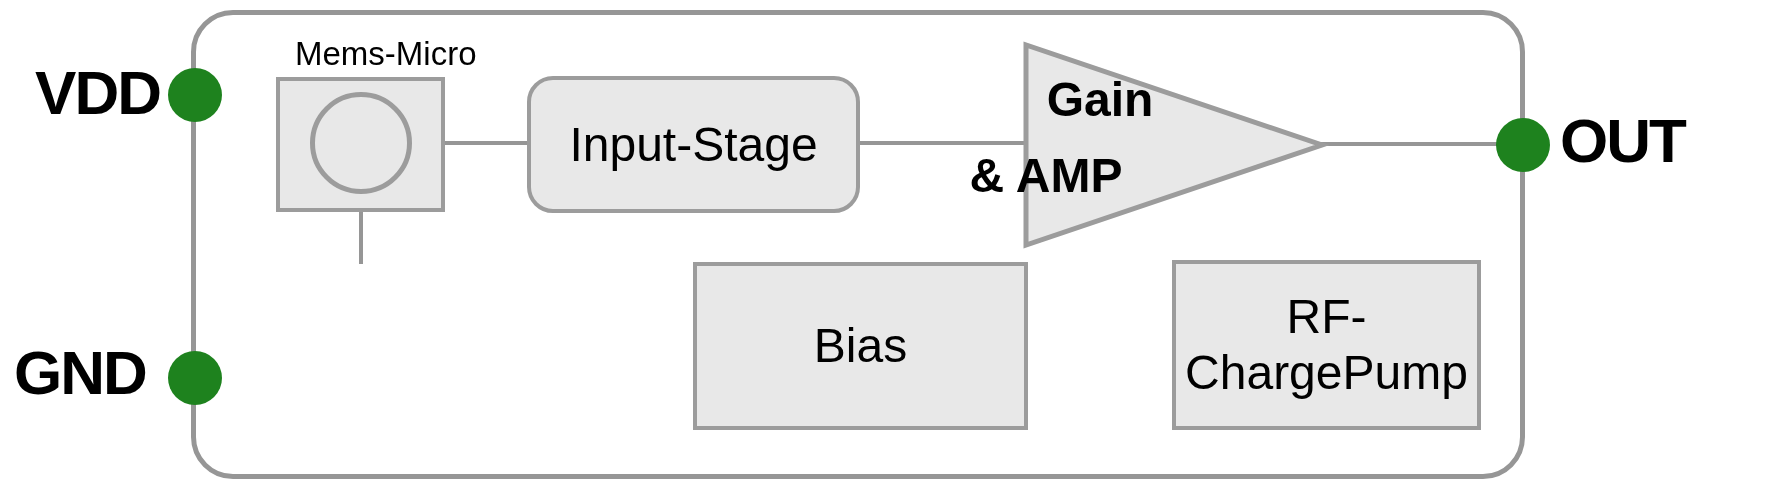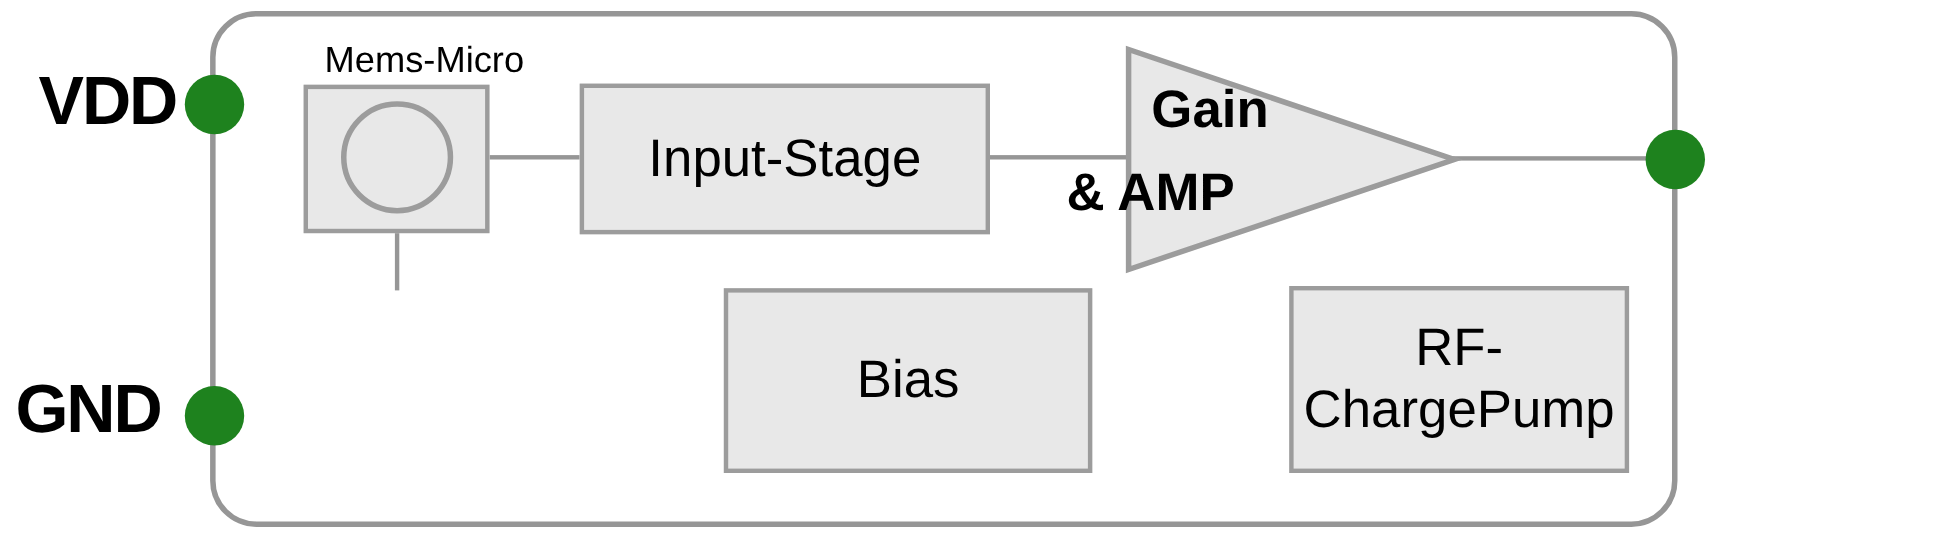--- a/index.html
+++ b/index.html
@@ -63,42 +63,43 @@
 
   <div class="abs wire" style="left:445px;top:141px;width:82px;height:4px;"></div>
   <div class="abs wire" style="left:858px;top:141px;width:167px;height:4px;"></div>
   <div class="abs wire" style="left:1318px;top:142px;width:205px;height:4px;"></div>
   <div class="abs wire" style="left:359px;top:210px;width:4px;height:54px;"></div>
 
   <div class="abs block-caption" style="left:271px;top:36px;margin-left:24px;">Mems-Micro</div>
   <div class="abs block" style="left:276px;top:77px;width:169px;height:135px;"></div>
   <div class="abs membrane" style="left:310px;top:92px;width:102px;height:102px;"></div>
 
-  <div class="abs block" style="left:527px;top:76px;width:373px;height:137px;">
+  <div class="abs block" style="left:527px;top:76px;width:333px;height:137px;border-radius:26px;">
     <span>Input-Stage</span>
   </div>
 
   <svg class="abs" style="left:1020px;top:38px;" width="310" height="212" viewBox="0 0 310 212">
     <polygon class="amp-tri" points="6,7 6,207 302,107"></polygon>
   </svg>
   <div class="abs amp-text" style="left:1025px;top:76px;width:150px;">Gain</div>
   <div class="abs amp-text" style="left:965px;top:152px;width:162px;">&amp; AMP</div>
 
 
-  <div class="abs block" style="left:658px;top:262px;width:335px;height:168px;">
+  <div class="abs block" style="left:693px;top:262px;width:335px;height:168px;">
     <span>Bias</span>
   </div>
 
   <div class="abs block" style="left:1172px;top:260px;width:309px;height:170px;">
     <span>
       <span>RF-</span><br>
       <span>ChargePump</span>
     </span>
   </div>
 
   <div class="abs pin" style="left:168px;top:68px;"></div>
   <div class="abs pin" style="left:168px;top:351px;"></div>
   <div class="abs pin" style="left:1496px;top:118px;"></div>
 
   <div class="abs pin-label" style="left:0px;top:62px;width:160px;text-align:right;">VDD</div>
   <div class="abs pin-label" style="left:0px;top:342px;width:160px;text-align:center;">GND</div>
+  <div class="abs pin-label" style="left:1560px;top:110px;">OUT</div>
 
 </div>
 
 </body></html>

